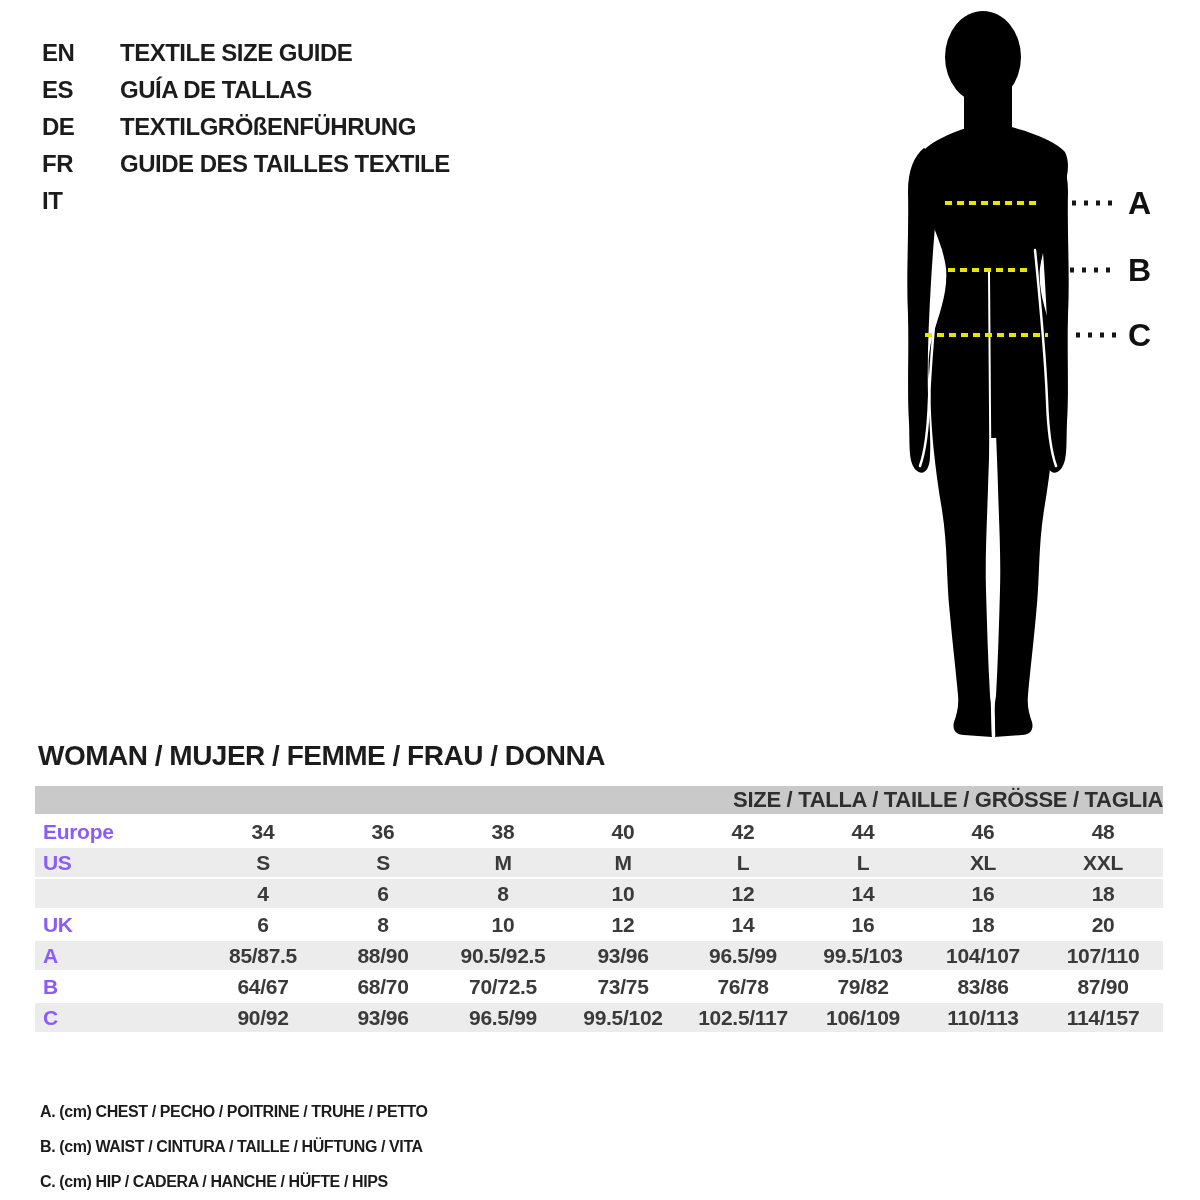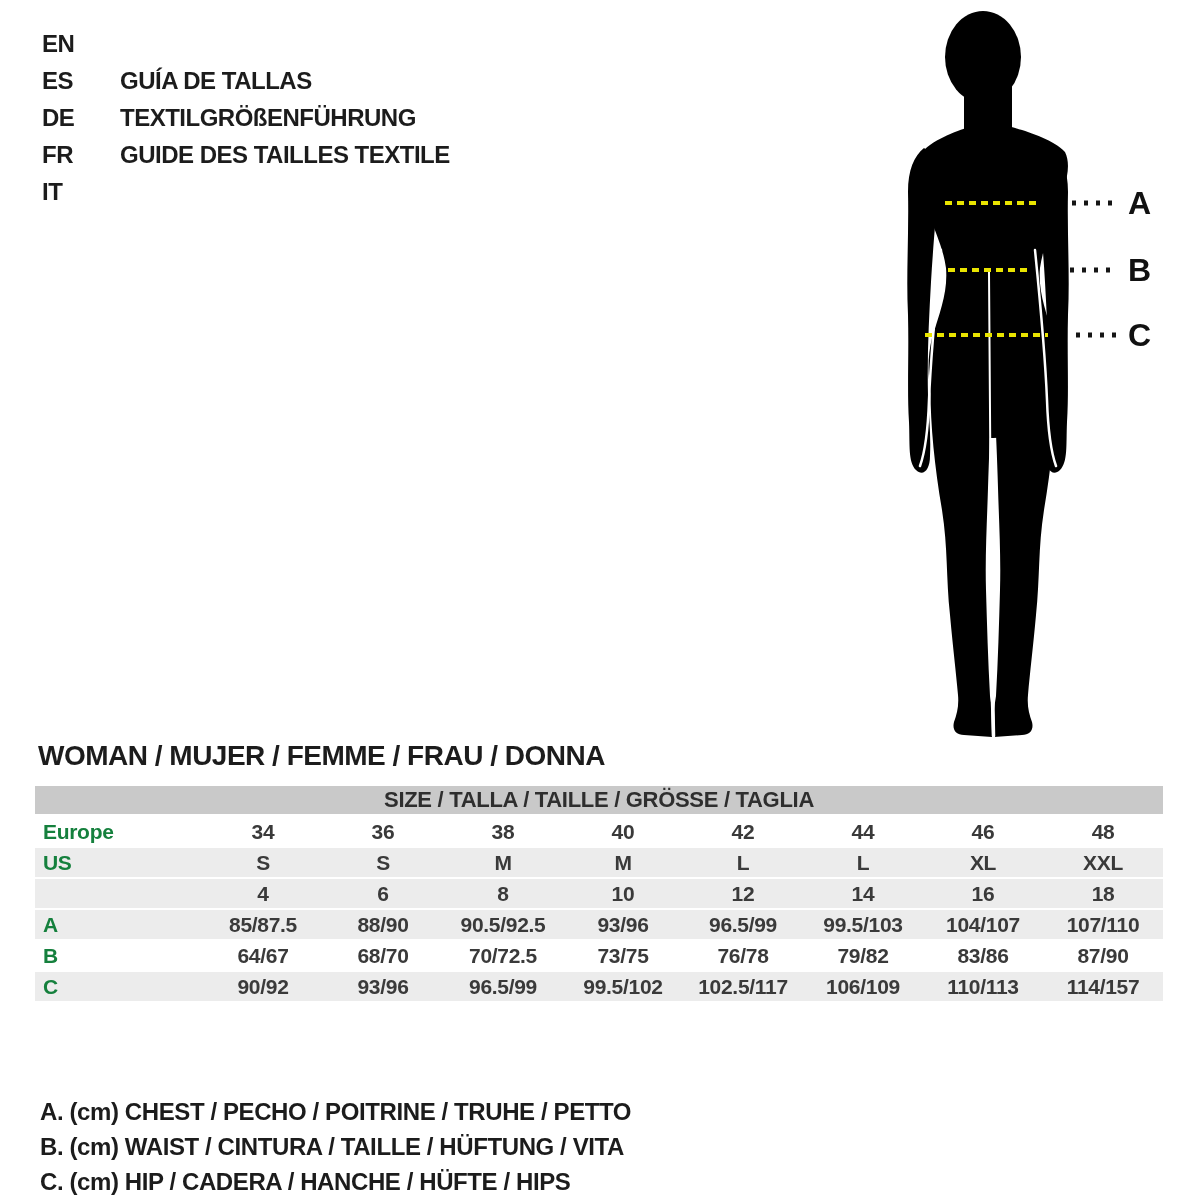--- a/index.html
+++ b/index.html
@@ -9,21 +9,21 @@
     background: #ffffff;
     font-family: "Liberation Sans", sans-serif;
     color: #1c1c1c;
     overflow: hidden;
   }
   
   .lang-list {
     position: absolute; left: 42px; top: 30px;
   }
   .lang-row {
-    display: flex; height: 37px; align-items: flex-start;
+    display: flex; height: 37px; align-items: flex-end;
   }
   .lang-code {
     width: 78px; font-weight: bold; font-size: 24px; letter-spacing: -0.5px;
   }
   .lang-label {
     font-weight: bold; font-size: 24px; letter-spacing: -0.5px; white-space: nowrap;
   }
   
   .figure-wrap { position: absolute; left: 860px; top: 0; width: 340px; height: 760px; }
   .figure-wrap svg { display: block; }
@@ -36,43 +36,44 @@
   .size-table {
     position: absolute; left: 35px; top: 786px; width: 1128px;
     border-collapse: collapse; table-layout: fixed;
   }
   .size-table td {
     font-size: 21px; font-weight: bold; color: #3a3a3a;
     height: 29px; padding: 0; text-align: center;
     border-bottom: 2px solid #ffffff;
     letter-spacing: -0.3px;
   }
-  .size-table td.lbl { text-align: left; padding-left: 8px; color: #15803d; }
+  .size-table td.lbl { text-align: left; padding-left: 8px; color: #8b5cf6; }
   .size-table tr.hdr td {
-    background: #c9c9c9; text-align: center; padding-left: 0;
+    background: #c9c9c9; text-align: right; padding-left: 0;
     font-size: 22px; color: #2e2e2e; height: 28px;
     border-bottom: 3px solid #ffffff;
   }
   .size-table tr.shade td { background: #ececec; }
   .size-table tr.plain td { background: #ffffff; }
   
   .notes {
     position: absolute; left: 40px; top: 1094px;
   }
   .note-line {
-    font-size: 24px; font-weight: bold; letter-spacing: -0.4px;
+    font-size: 16px; font-weight: bold; letter-spacing: -0.4px;
     height: 35px; display: flex; align-items: center; white-space: nowrap;
   }
 </style>
 </head>
 <body>
 
 <div class="lang-list">
   <div class="lang-row">
     <span class="lang-code">EN</span>
+    <span class="lang-label">TEXTILE SIZE GUIDE</span>
   </div>
   <div class="lang-row">
     <span class="lang-code">ES</span>
     <span class="lang-label">GUÍA DE TALLAS</span>
   </div>
   <div class="lang-row">
     <span class="lang-code">DE</span>
     <span class="lang-label">TEXTILGRÖßENFÜHRUNG</span>
   </div>
   <div class="lang-row">
@@ -233,20 +234,31 @@
       <td class="lbl"></td>
       <td>4</td>
       <td>6</td>
       <td>8</td>
       <td>10</td>
       <td>12</td>
       <td>14</td>
       <td>16</td>
       <td>18</td>
     </tr>
+    <tr class="plain">
+      <td class="lbl">UK</td>
+      <td>6</td>
+      <td>8</td>
+      <td>10</td>
+      <td>12</td>
+      <td>14</td>
+      <td>16</td>
+      <td>18</td>
+      <td>20</td>
+    </tr>
     <tr class="shade">
       <td class="lbl">A</td>
       <td>85/87.5</td>
       <td>88/90</td>
       <td>90.5/92.5</td>
       <td>93/96</td>
       <td>96.5/99</td>
       <td>99.5/103</td>
       <td>104/107</td>
       <td>107/110</td>

